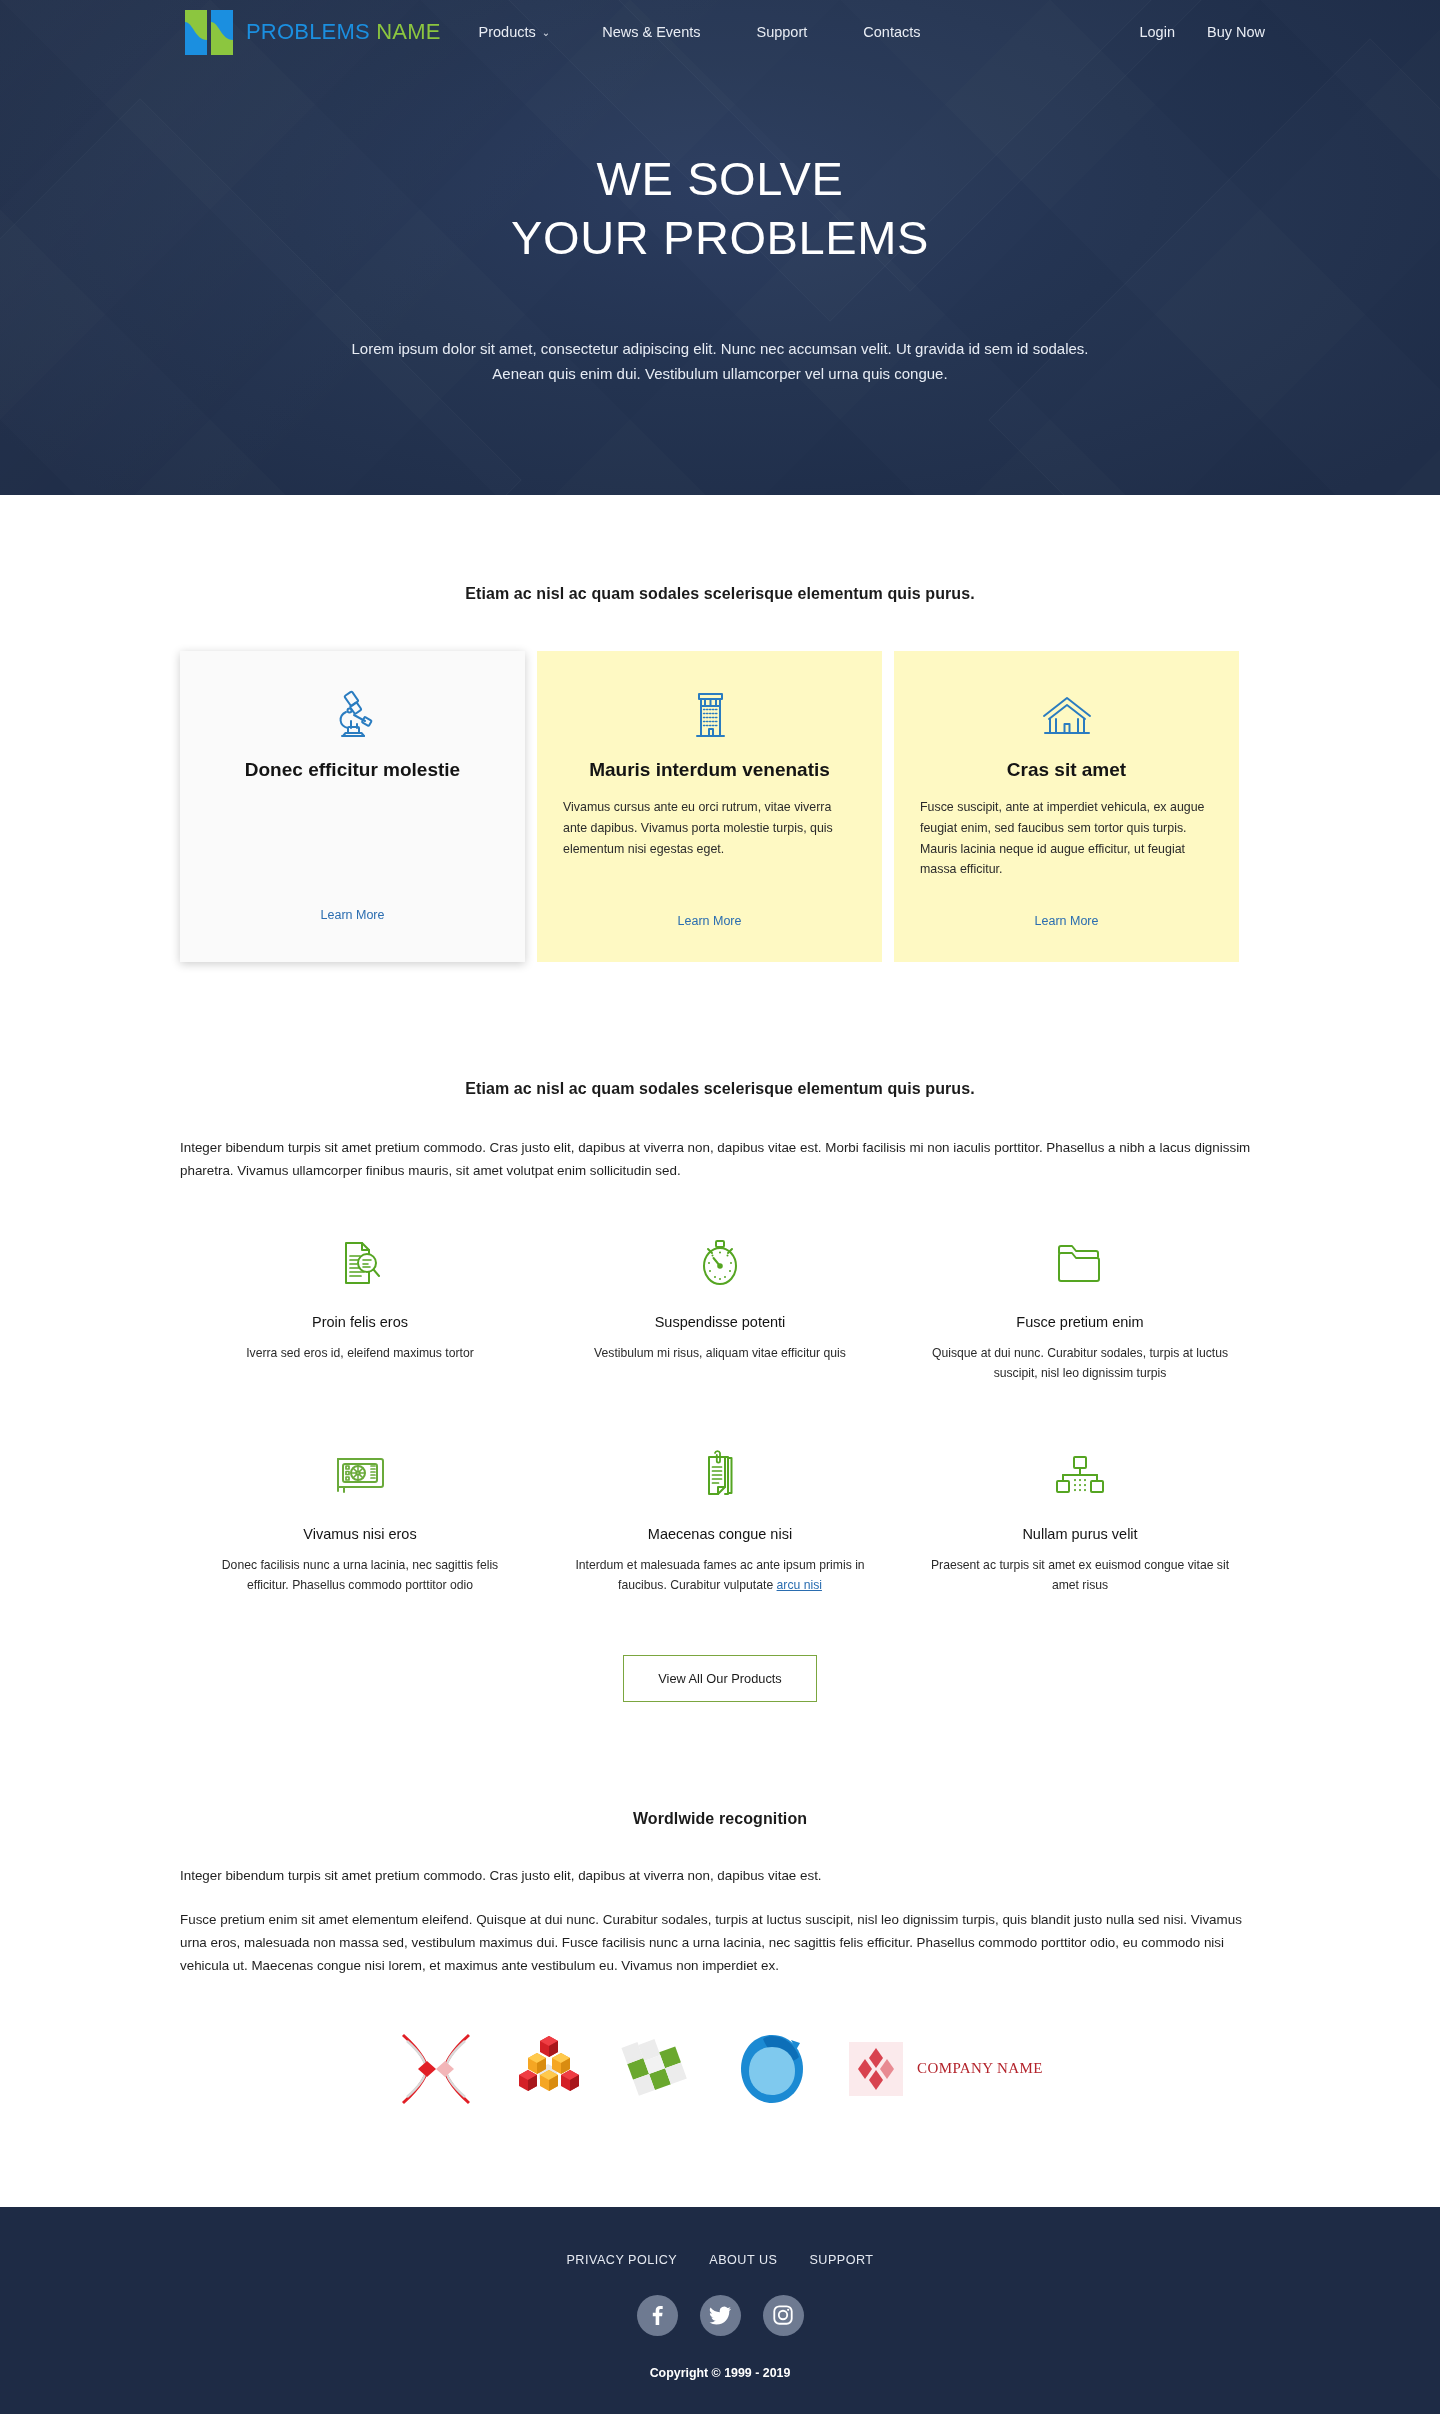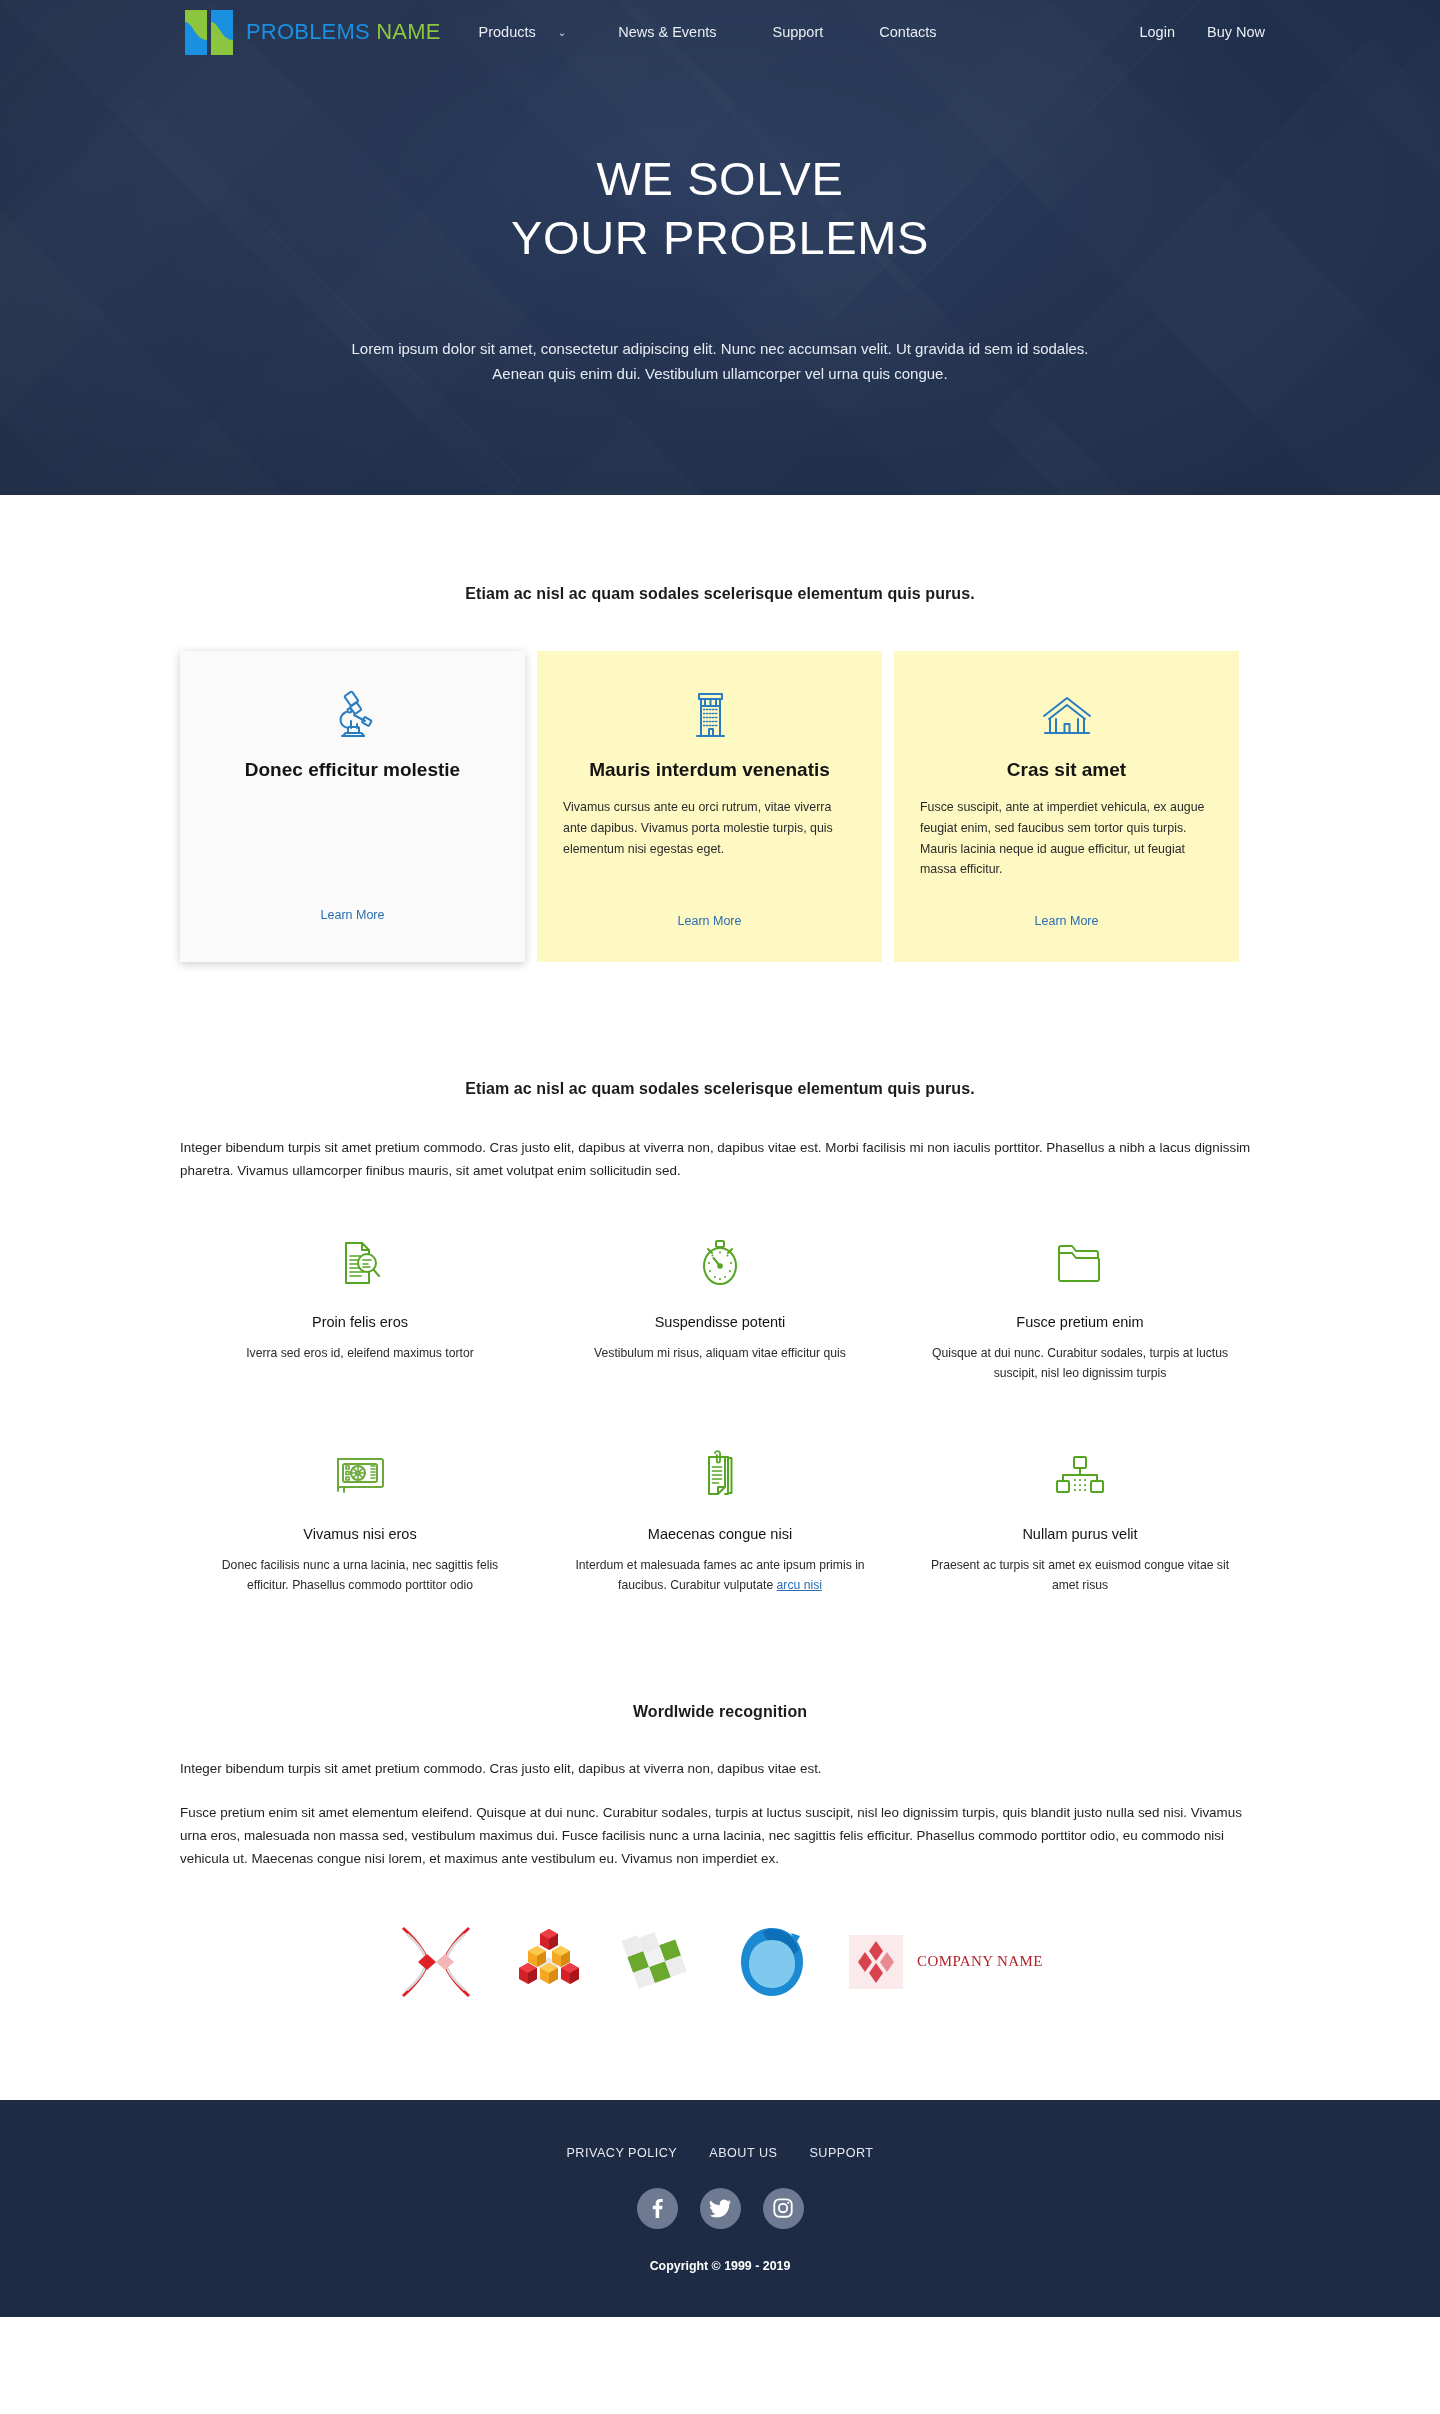--- a/index.html
+++ b/index.html
@@ -66,21 +66,21 @@
 
   .nav-main { display: flex; align-items: center; margin-left: 38px; }
   .nav-link {
     color: #e9edf4;
     font-size: 14.5px;
     text-decoration: none;
     padding: 6px 0;
     white-space: nowrap;
     display: inline-flex;
     align-items: center;
-    gap: 22px;
+    gap: 6px;
     cursor: pointer;
   }
   .nav-main .nav-link:nth-child(1) { margin-right: 52px; }
   .nav-main .nav-link:nth-child(2) { margin-right: 56px; }
   .nav-main .nav-link:nth-child(3) { margin-right: 56px; }
   .chev { font-size: 10px; opacity: .9; }
 
   .nav-right { margin-left: auto; display: flex; align-items: center; gap: 32px; }
 
   .hero-body {
@@ -479,20 +479,23 @@
               <path d="M23 37 v0.1 M28 37 v0.1 M33 37 v0.1"></path>
             </g>
           </svg>
         </div>
         <div class="feat-title">Nullam purus velit</div>
         <div class="feat-text">Praesent ac turpis sit amet ex euismod congue vitae sit amet risus</div>
       </div>
 
     </div>
 
+    <div class="btn-row">
+      <button class="btn-outline">View All Our Products</button>
+    </div>
   </div>
 </section>
 
 <section class="recog-section">
   <div class="wrap">
     <h2 class="sec-head">Wordlwide recognition</h2>
     <p class="recog-para">Integer bibendum turpis sit amet pretium commodo. Cras justo elit, dapibus at viverra non, dapibus vitae est.</p>
     <p class="recog-para">Fusce pretium enim sit amet elementum eleifend. Quisque at dui nunc. Curabitur sodales, turpis at luctus suscipit, nisl leo dignissim turpis, quis blandit justo nulla sed nisi. Vivamus urna eros, malesuada non massa sed, vestibulum maximus dui. Fusce facilisis nunc a urna lacinia, nec sagittis felis efficitur. Phasellus commodo porttitor odio, eu commodo nisi vehicula ut. Maecenas congue nisi lorem, et maximus ante vestibulum eu. Vivamus non imperdiet ex.</p>
 
     <div class="logos">

